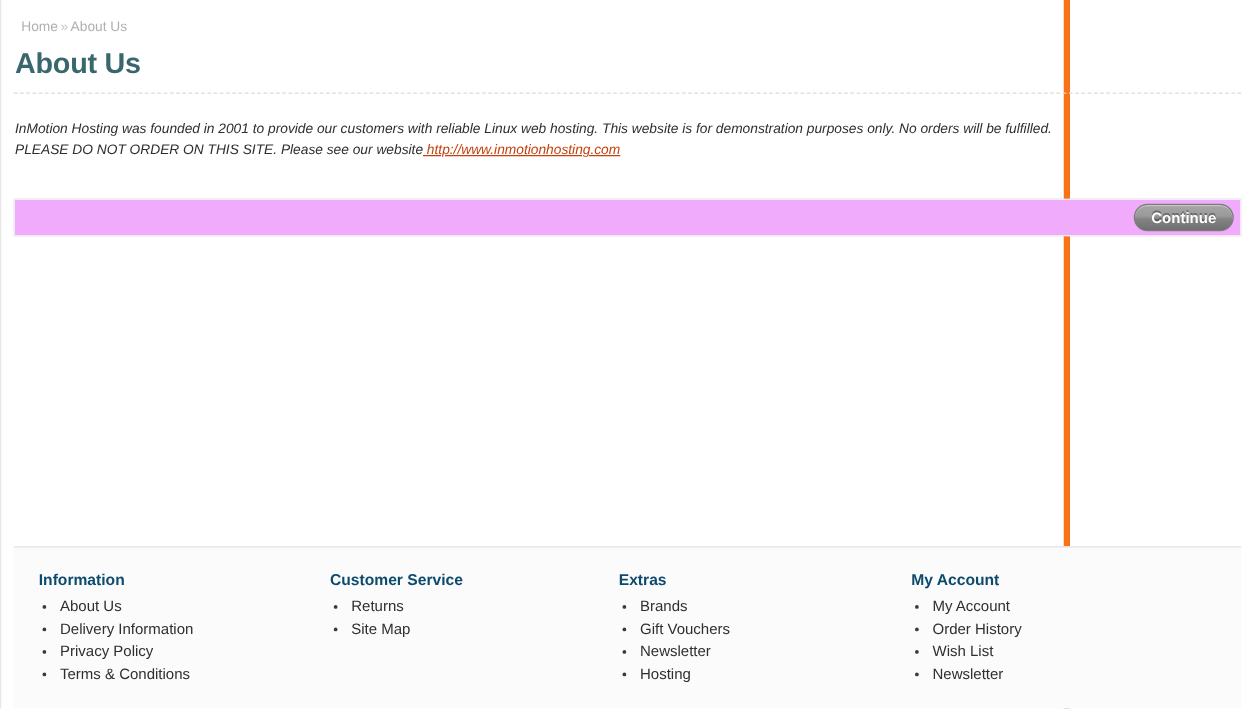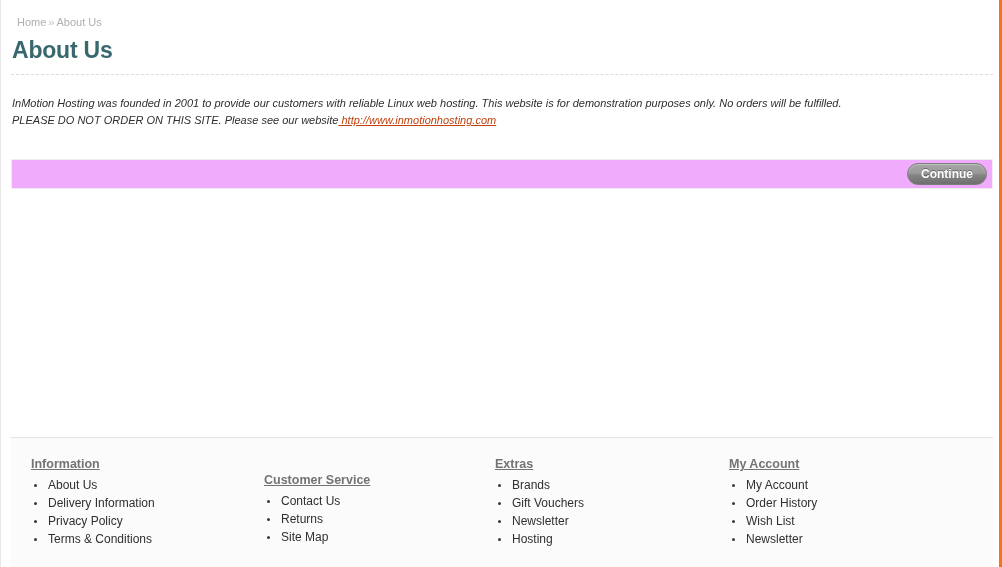--- a/index.html
+++ b/index.html
@@ -16,25 +16,25 @@
     color: #333333;
     overflow: hidden;
     position: relative;
   }
 
   
   .page-frame {
     position: absolute;
     left: 0;
     top: 0;
-    width: 1002px;
+    width: 856px;
     height: 567px;
     box-sizing: border-box;
     border-left: 1px solid #e8e8e8;
-    border-right: 3px solid #f97316;
+    border-right: 5px solid #f97316;
     background: #ffffff;
   }
 
   .inner {
     position: absolute;
     left: 0;
     top: 0;
     width: 1002px;
     height: 567px;
     box-sizing: border-box;
@@ -131,31 +131,30 @@
     background: #fbfbfb;
   }
   .footer-cols {
     display: flex;
     padding: 19px 0 0 0;
   }
   .footer-col {
     box-sizing: border-box;
   }
   .footer-col.c1 { width: 236px; padding-left: 20px; }
-  .footer-col.c2 { width: 236px; padding-left: 17px; margin-top: 16px; }
+  .footer-col.c2 { width: 236px; padding-left: 17px; }
   .footer-col.c3 { width: 236px; padding-left: 12px; }
   .footer-col.c4 { width: 236px; padding-left: 10px; }
 
   .footer-heading {
     font-size: 12.5px;
     font-weight: bold;
-    color: #737373;
+    color: #0c4a6e;
     margin: 0 0 8px 0;
     line-height: 14px;
-    text-decoration: underline;
   }
   .footer-list {
     list-style: none;
     margin: 0;
     padding: 0;
   }
   .footer-list li {
     position: relative;
     padding-left: 17px;
     margin-bottom: 5px;
@@ -211,21 +210,20 @@
           <li><a href="#">About Us</a></li>
           <li><a href="#">Delivery Information</a></li>
           <li><a href="#">Privacy Policy</a></li>
           <li><a href="#">Terms &amp; Conditions</a></li>
         </ul>
       </div>
 
       <div class="footer-col c2">
         <div class="footer-heading">Customer Service</div>
         <ul class="footer-list">
-          <li><a href="#">Contact Us</a></li>
           <li><a href="#">Returns</a></li>
           <li><a href="#">Site Map</a></li>
         </ul>
       </div>
 
       <div class="footer-col c3">
         <div class="footer-heading">Extras</div>
         <ul class="footer-list">
           <li><a href="#">Brands</a></li>
           <li><a href="#">Gift Vouchers</a></li>

